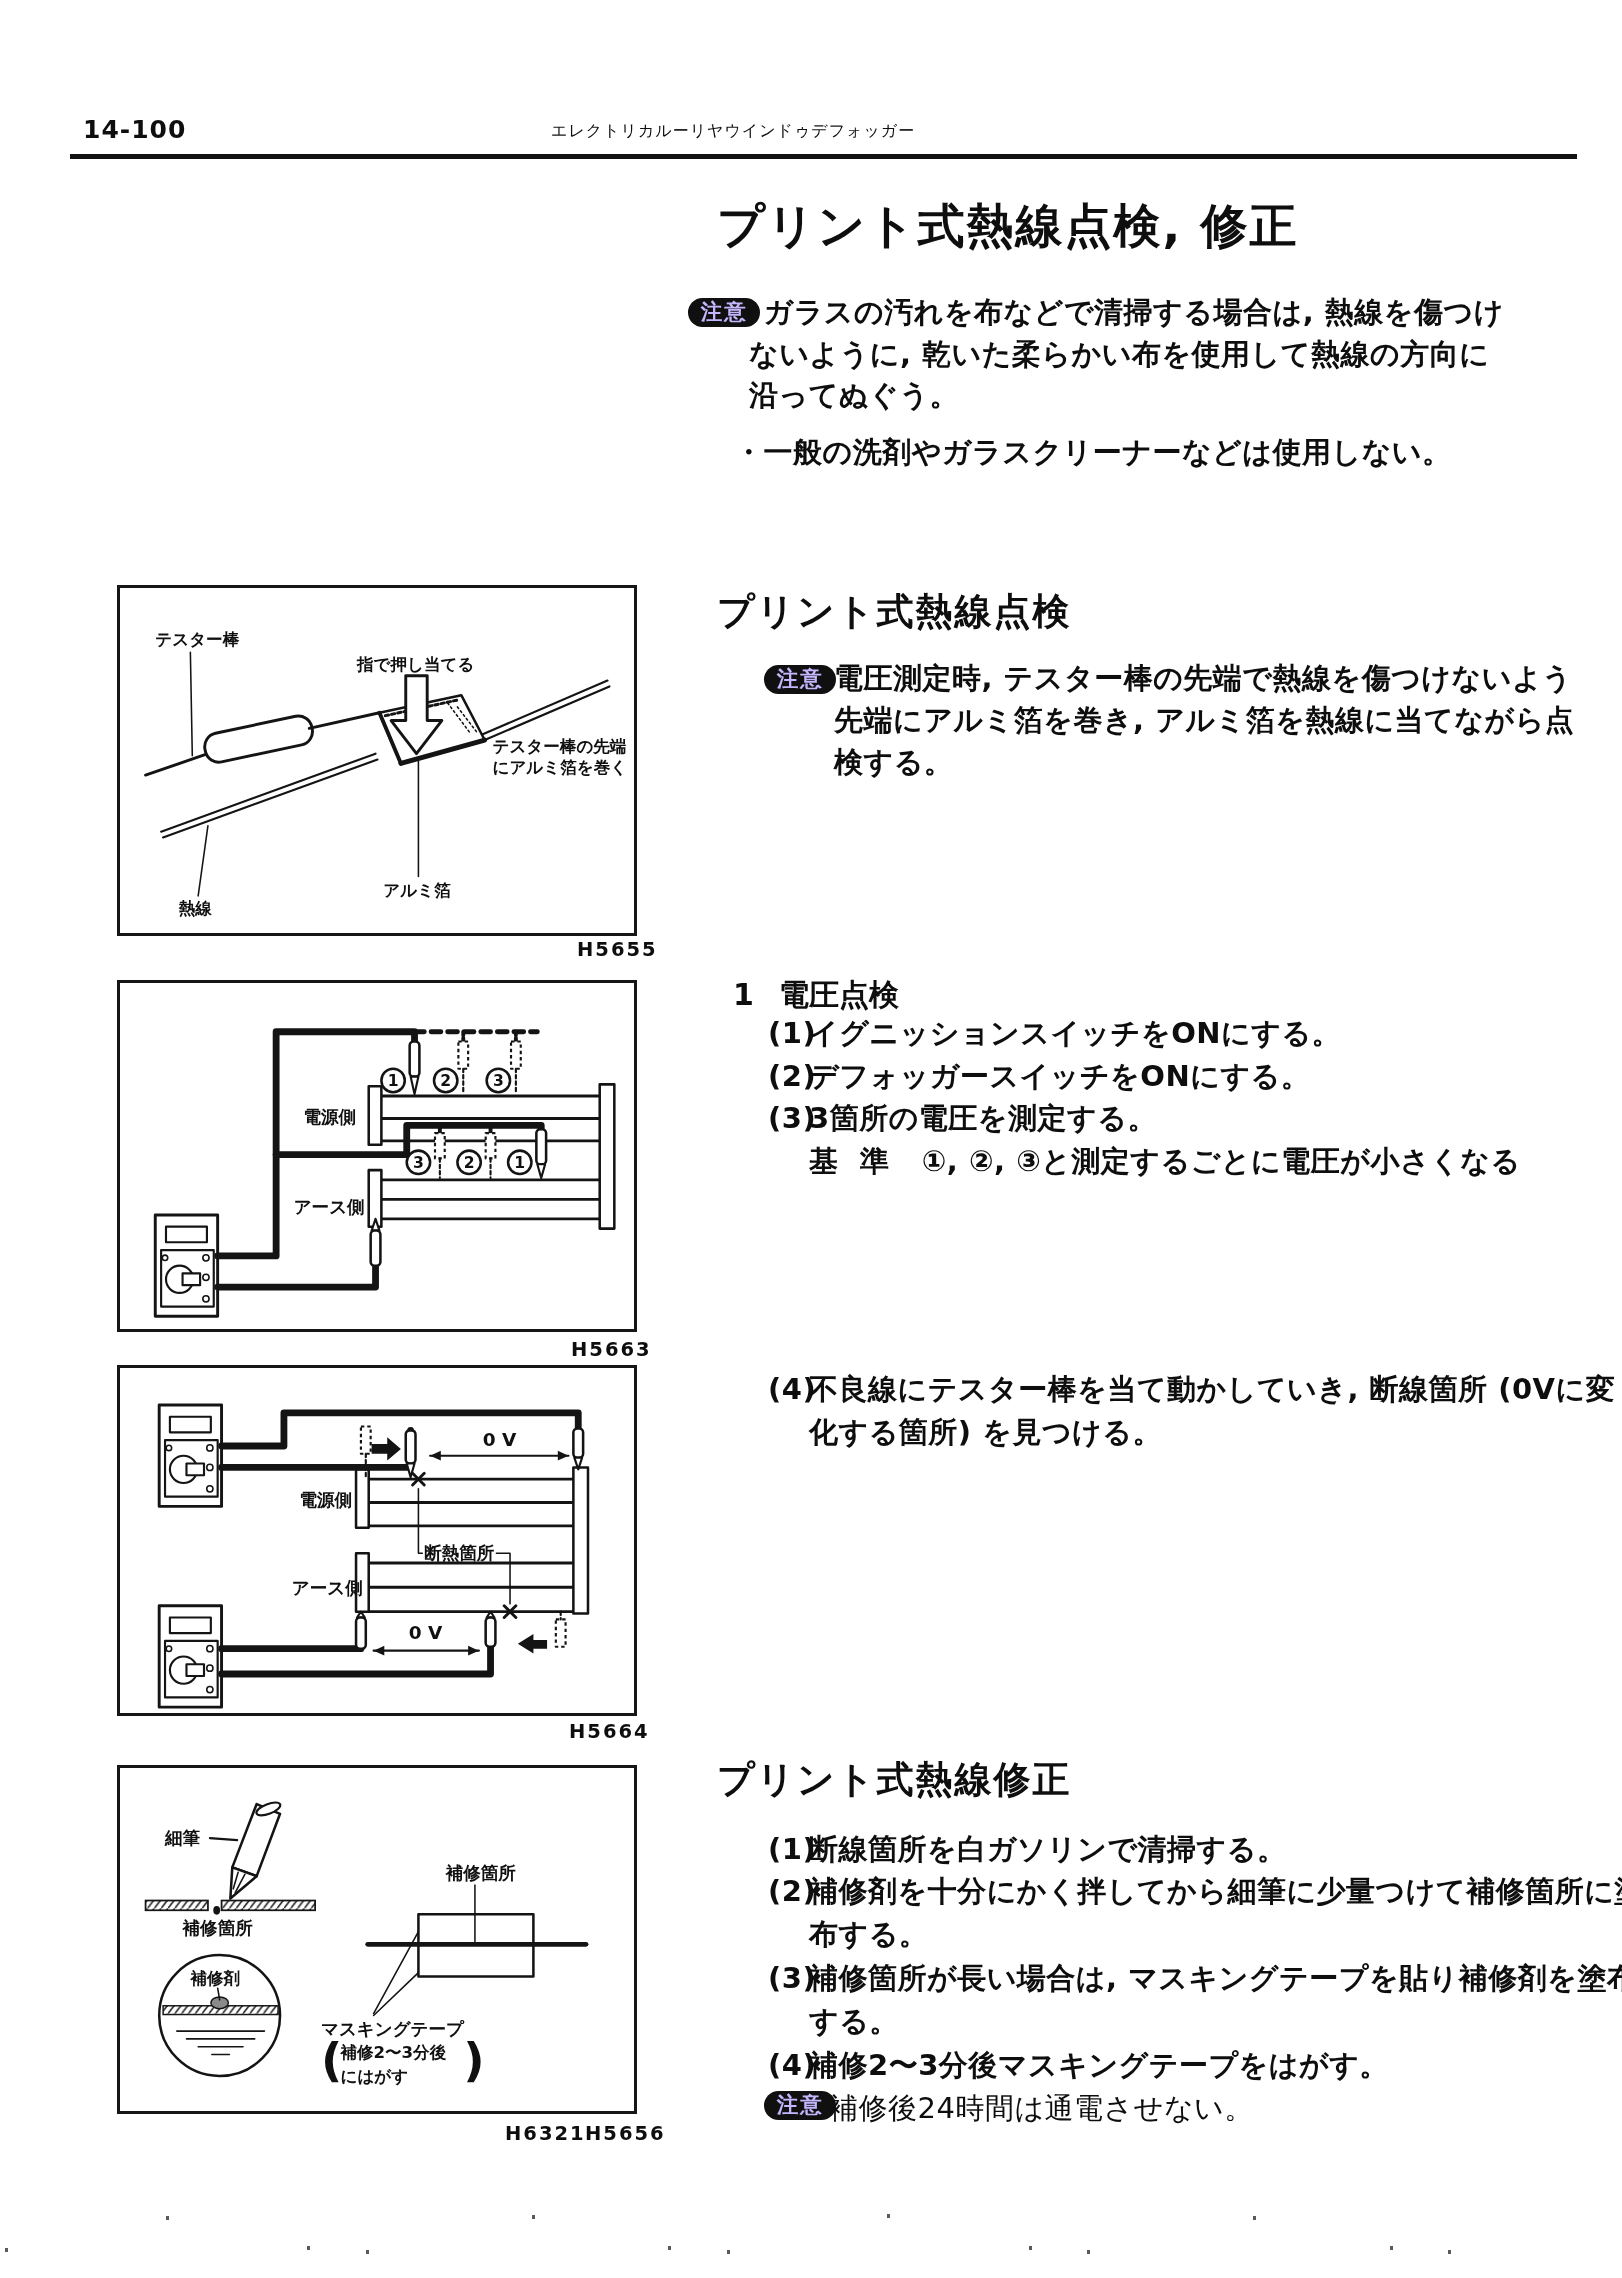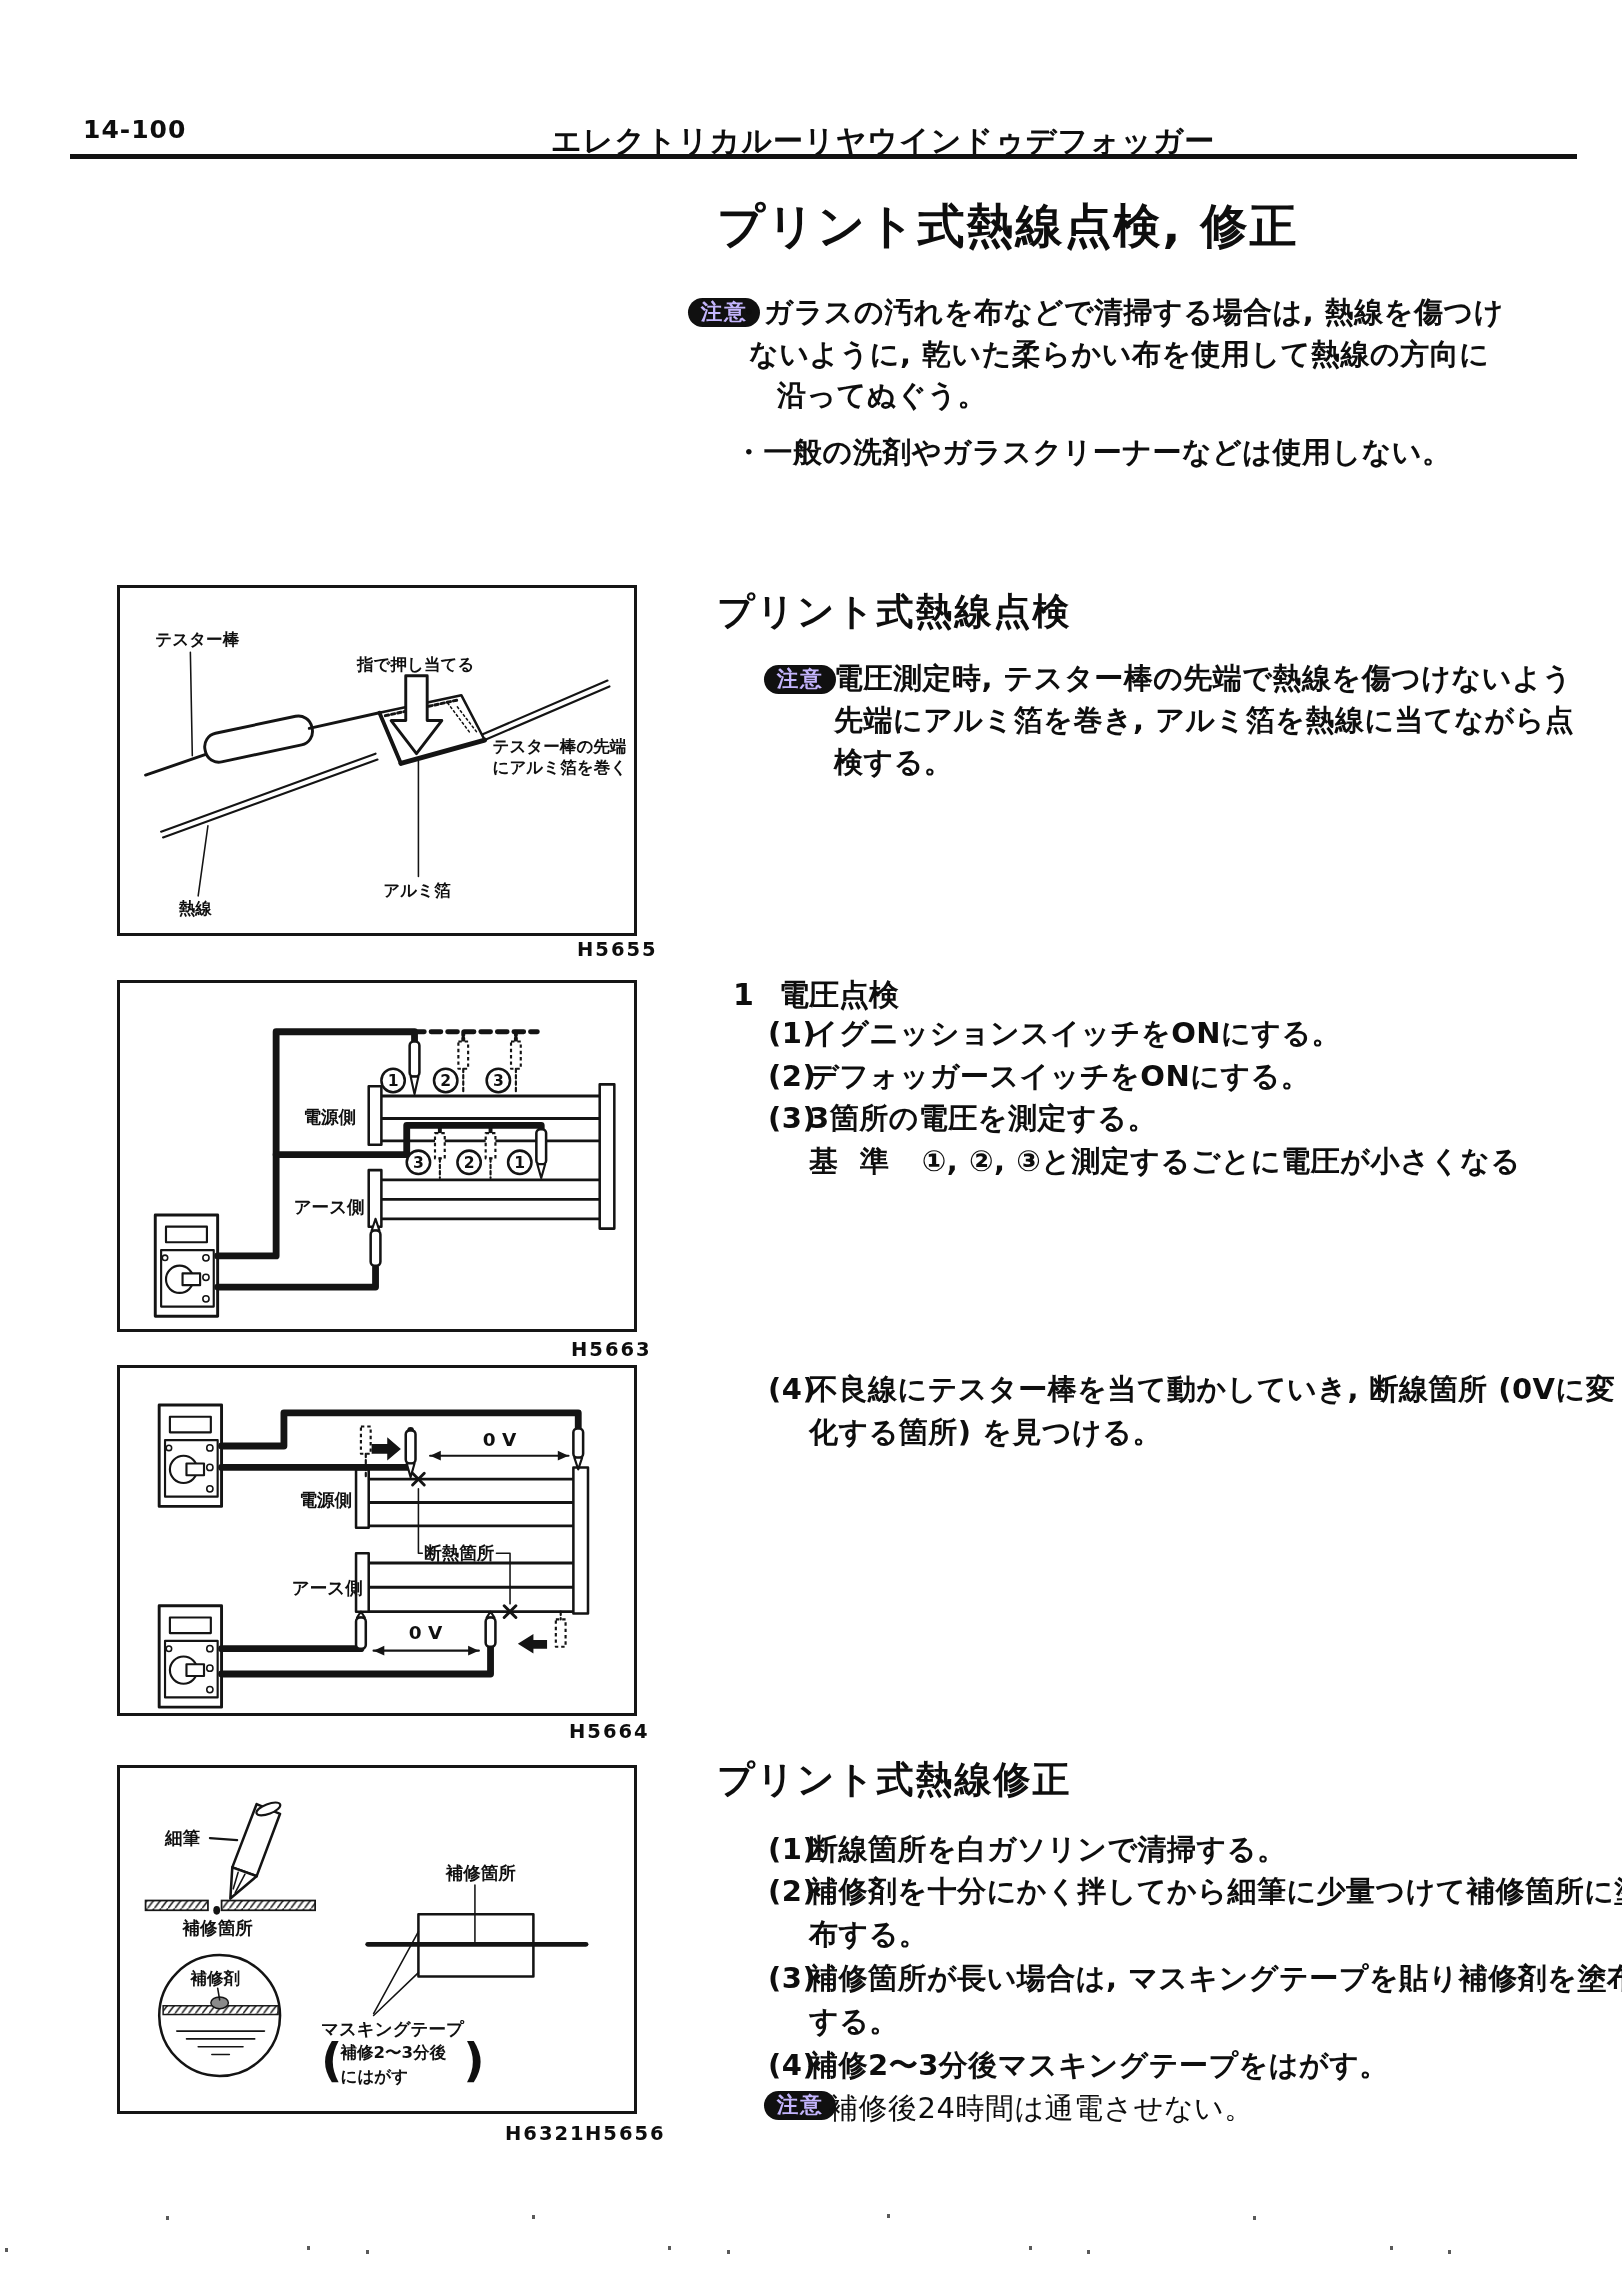--- a/index.html
+++ b/index.html
@@ -3,21 +3,21 @@
 <meta charset="utf-8">
 <style>
   html,body{margin:0;padding:0;background:#f2f2f2;}
   .page{
     position:relative;width:1623px;height:2278px;background:#ffffff;
     font-family:"DejaVu Sans","Liberation Sans",sans-serif;color:#0e0e0e;overflow:hidden;
   }
   .abs{position:absolute;}
   .t{font-size:29px;font-weight:600;white-space:nowrap;letter-spacing:0.5px;}
   .pageno{font-size:25px;font-weight:700;letter-spacing:1px;}
-  .htitle{font-size:30px;font-weight:700;letter-spacing:1px;}
+  .htitle{font-size:16px;font-weight:400;letter-spacing:1px;}
   .rule{background:#121212;height:4.9px;}
   .maintitle{font-size:47px;font-weight:800;letter-spacing:2px;white-space:nowrap;}
   .sechead{font-size:37px;font-weight:800;letter-spacing:2px;white-space:nowrap;}
   .subhead{font-size:30px;font-weight:800;white-space:nowrap;}
   .subhead .no{margin-right:25px;}
   .badge{
     background:#101010;color:#c4b5fd;border-radius:16.6px;padding:2.9px 12.7px 4.9px 12.7px;
     font-size:21.5px;font-weight:700;letter-spacing:2px;white-space:nowrap;line-height:1;
   }
   .stepno{display:inline-block;width:41px;font-weight:600;}
@@ -43,21 +43,21 @@
 
   <div class="abs pageno" style="left:83px;top:115px;">14-100</div>
   <div class="abs htitle" style="left:551px;top:121px;">エレクトリカルーリヤウインドゥデフォッガー</div>
   <div class="abs rule" style="left:70px;top:154px;width:1507px;"></div>
 
   <div class="abs maintitle" style="left:717px;top:195px;">プリント式熱線点検, 修正</div>
 
   <div class="abs badge" style="left:688px;top:298px;">注意</div>
   <div class="abs t" style="left:749px;top:335px;">ないように, 乾いた柔らかい布を使用して熱線の方向に</div>
   <div class="abs t" style="left:734px;top:293px;"><span>・</span><span>ガラスの汚れを布などで清掃する場合は, 熱線を傷つけ</span></div>
-  <div class="abs t" style="left:749px;top:376px;margin-left:28px;">沿ってぬぐう。</div>
+  <div class="abs t" style="left:749px;top:376px;">沿ってぬぐう。</div>
   <div class="abs t" style="left:734px;top:433px;"><span>・</span><span>一般の洗剤やガラスクリーナーなどは使用しない。</span></div>
 
   <div class="abs sechead" style="left:717px;top:587px;">プリント式熱線点検</div>
   <div class="abs badge" style="left:764px;top:665px;">注意</div>
   <div class="abs t" style="left:834px;top:659px;">電圧測定時, テスター棒の先端で熱線を傷つけないよう</div>
   <div class="abs t" style="left:834px;top:701px;">先端にアルミ箔を巻き, アルミ箔を熱線に当てながら点</div>
   <div class="abs t" style="left:834px;top:743px;">検する。</div>
 
   <div class="abs subhead" style="left:733px;top:975px;"><span class="no">1</span><span>電圧点検</span></div>
 

